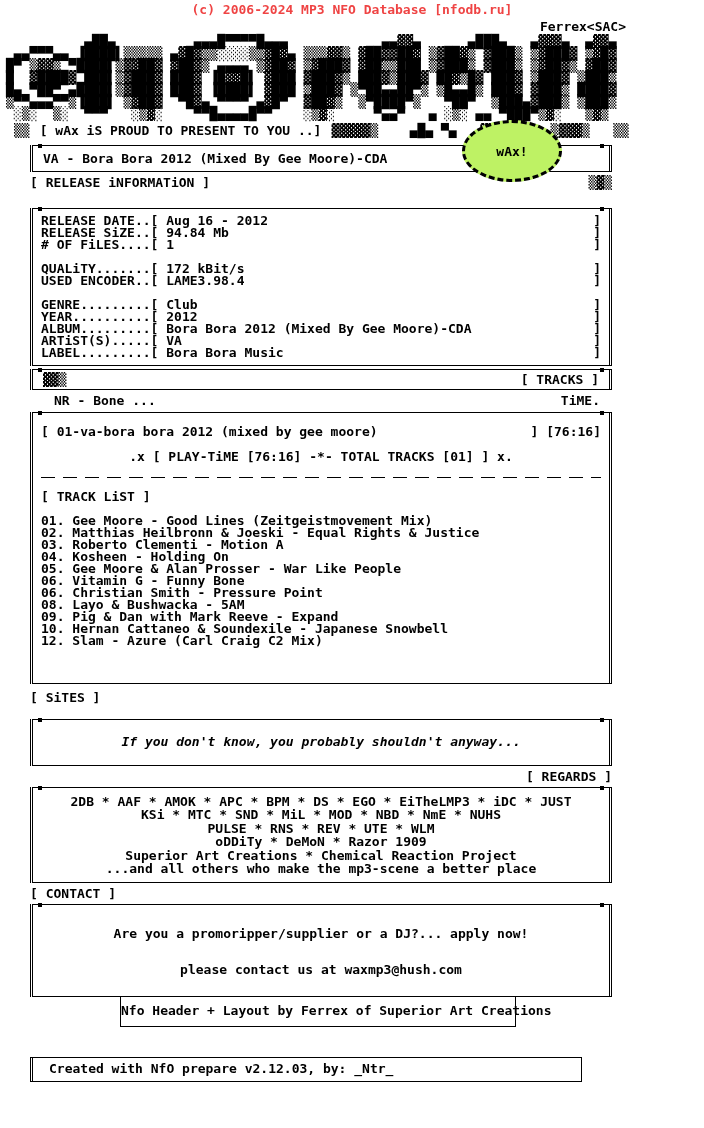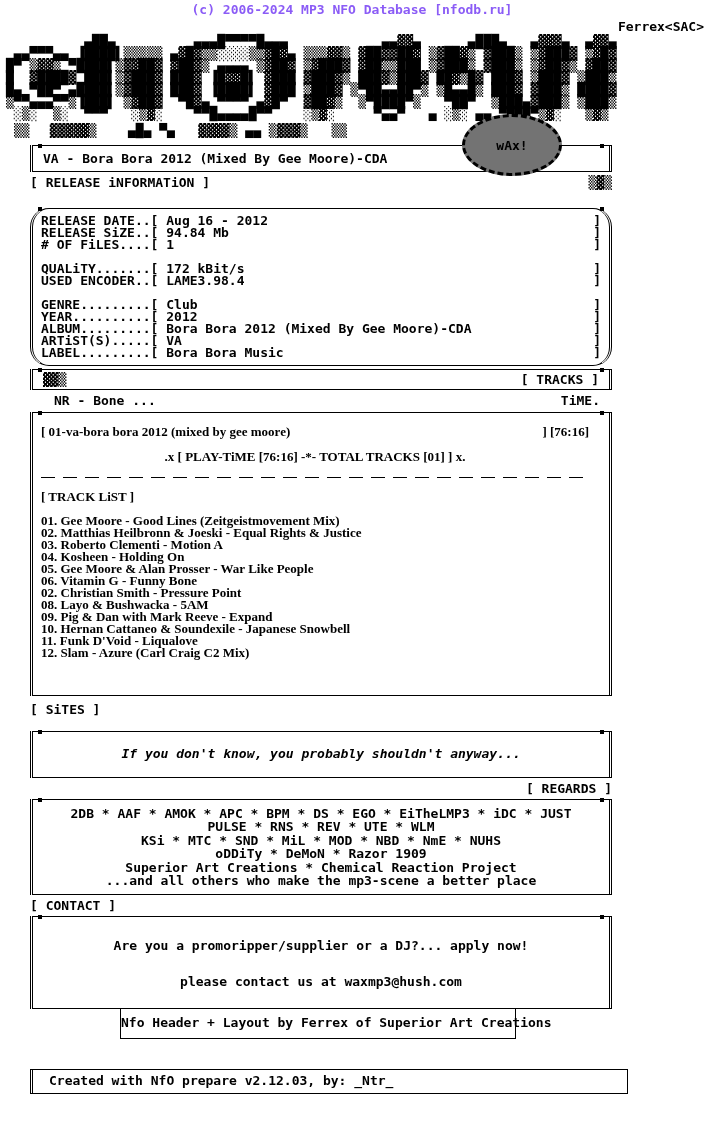--- a/index.html
+++ b/index.html
@@ -1,75 +1,75 @@
 <!DOCTYPE html>
 <html><head>
 <meta charset="utf-8">
 <style>
   html,body{margin:0;padding:0;}
   body{
     width:704px;height:1128px;overflow:hidden;background:#ffffff;
     font-family:"DejaVu Sans Mono",monospace;font-weight:700;color:#000;
     font-size:13px;position:relative;
   }
-  .copyright{color:#8b5cf6;text-align:center;padding-top:2px;white-space:pre;}
-  .author{text-align:right;margin-top:2px;white-space:pre;}
+  .copyright{color:#ef4444;text-align:center;padding-top:2px;white-space:pre;}
+  .author{text-align:right;padding-right:78px;margin-top:2px;white-space:pre;}
   pre{margin:0;}
   .logo{white-space:pre;font-size:13px;line-height:12px;margin:2px 0 0 6px;letter-spacing:0;}
   .presents{display:flex;margin:4px 0 0 14px;white-space:pre;line-height:14px;}
   .presents .gap{width:10px;}
   .col{margin-left:30px;width:582px;box-sizing:border-box;}
   .box{border:1px solid #000;border-left:3px double #000;border-right:3px double #000;position:relative;}
   .box.dots::before,.box.dots::after{content:"";position:absolute;width:4px;height:4px;background:#000;top:-2px;}
   .box.dots::before{left:5px;}
   .box.dots::after{right:5px;}
   .titlebox{margin-top:7px;padding:5px 10px;}
   .secheader{margin:3px 0 3px 30px;width:582px;display:flex;justify-content:space-between;line-height:15px;white-space:pre;}
-  .relbox{margin-top:18px;padding:6px 8px;border-radius:19px;}
+  .relbox{margin-top:18px;padding:6px 8px;}
   .relrow{display:flex;justify-content:space-between;line-height:12px;white-space:pre;min-height:12px;}
   .banner{margin-top:3px;padding:3px 10px;display:flex;justify-content:space-between;line-height:13px;white-space:pre;}
   .colhead{margin:3px 0 3px 30px;width:582px;display:flex;justify-content:space-between;padding:0 12px 0 24px;box-sizing:border-box;line-height:16px;white-space:pre;}
-  .bigbox{margin-top:2px;padding:12px 20px 36px 8px;font-family:Liberation Serif, serif;}
+  .bigbox{margin-top:2px;padding:12px 8px 36px 8px;}
   .filerow{display:flex;justify-content:space-between;white-space:pre;line-height:13px;}
   .playtime{text-align:center;margin-top:12px;line-height:13px;white-space:pre;}
   .dashes{height:1px;margin:14px 0 12px 0;background-image:repeating-linear-gradient(90deg,#000 0 14px,transparent 14px 22px);}
   .listheader{line-height:13px;margin-bottom:12px;white-space:pre;}
   .trackline{line-height:12px;white-space:pre;}
   .sitesbox{margin-top:14px;padding:15px 0 17px 0;font-style:italic;}
   .regardsbox{margin-top:2px;padding:7px 0;}
   .regline{text-align:center;line-height:13.4px;white-space:pre;}
   .contactbox{margin-top:2px;padding:22px 0 20px 0;}
   .contactline1{text-align:center;line-height:13px;white-space:pre;}
   .contactline2{text-align:center;line-height:13px;margin-top:23px;white-space:pre;}
   .creditbox{margin:0 0 0 120px;width:396px;border:1px solid #000;border-top:none;padding:7px 0 9px 0;box-sizing:border-box;}
   .creditline{text-align:center;line-height:13px;white-space:pre;}
-  .footerbox{margin:30px 0 0 30px;width:598px;border:1px solid #000;border-left:3px double #000;padding:4px 0 5px 16px;box-sizing:border-box;}
+  .footerbox{margin:30px 0 0 30px;width:552px;border:1px solid #000;border-left:3px double #000;padding:4px 0 5px 16px;box-sizing:border-box;}
   .footerline{line-height:14px;white-space:pre;}
   .bubble{
-    position:absolute;left:462px;top:114px;width:94px;height:56px;
-    border:3px dashed #000;border-radius:50%;background:#737373;z-index:5;
+    position:absolute;left:462px;top:120px;width:94px;height:56px;
+    border:3px dashed #000;border-radius:50%;background:#bef264;z-index:5;
     display:flex;align-items:center;justify-content:center;white-space:pre;
   }
 </style>
 </head>
 <body>
 
 <div class="copyright">(c) 2006-2024 MP3 NFO Database [nfodb.ru]</div>
 <div class="author">Ferrex&lt;SAC&gt;</div>
 
 <pre class="logo">          ▄██▄          ▄▄▄█▀▀▀▀█▄▄▄            ▄▄▓▓▄      ▄███▄   ▄▓▓▓▄  ▄▓▓▄ 
  ▄▄▀▀▀▄▄ ▐████▌▒▒▒▒▒ ▄▓█▓▒▒░░░░▒▒▓█▓▄ ▒▒▒▓▓▒ ▓██▓▓██▓ ▒▓██▓▒ ▓███▒ ▒▓███▓ ▒▓█▓
 █▀ ▒▓▓▒ ▀████▌▒▓▓██▓ ▓██▓▒ ▄▄▄▄ ▒▓██▓ ▒▓███▓ ▓██▒▒███ ▒▓███▒ ▓███▒ ▒▓██▓▒ ▓██▓
 █  ▓████▓ ███▌▒▓███▓ ███▓ ▐█▓▓█▌ ▓███ ▓███▓▒ ███▓▒███▓ ██▓▒█▓ ███▓ ▒███▓ ▒███▒
 █▄ ▀██▀ ▄████▌▒▓███▓ ███▓ ▐████▌ ▓███ ▒███▓ ▒▀██▄▄██▀▒ ▒█▄▄█▒ ███▓ ▓███▒ ████▓
 ▒▀▀▄▄▄▀▀▒▐███▌ ▒▓██▓  ▀█▓▄ ▀▀▀▀ ▄▓█▀  ▓██▓▒  ▒▀████▀▒   ▀██▀  ▒███▄▓███▒ ▒███▒
  ░▒░  ▒░  ▀▀▀   ░▒▓░    ▀▀█▄▄▄▄█▀▀    ░▒▓░     ▀▄▄▀   ▄ ░▒░ ▄▄ ▀███▀▒▓░   ▒▓▒ </pre>
 
 <div class="presents">
-  <span>▒▒</span><span class="gap"></span><span class="gap"></span><span>▓▓▓▓▓▒    ▄█▄ ▀▄   ▓▓▓▓▒ ▄▄ ▒▓▓▓▒   ▒▒</span>
+  <span>▒▒</span><span class="gap"></span><span>[ wAx iS PROUD TO PRESENT TO YOU ..]</span><span class="gap"></span><span>▓▓▓▓▓▒    ▄█▄ ▀▄   ▓▓▓▓▒ ▄▄ ▒▓▓▓▒   ▒▒</span>
 </div>
 
 <div class="bubble">wAx!</div>
 
 <div class="col box dots titlebox">
   <div>VA - Bora Bora 2012 (Mixed By Gee Moore)-CDA</div>
 </div>
 
 <div class="secheader">
   <span>[ RELEASE iNFORMATiON ]</span>
@@ -108,46 +108,45 @@
   </div>
   <div class="playtime">.x [ PLAY-TiME [76:16] -*- TOTAL TRACKS [01] ] x.</div>
   <div class="dashes"></div>
   <div class="listheader">[ TRACK LiST ]</div>
   <div class="trackline">01. Gee Moore - Good Lines (Zeitgeistmovement Mix)</div>
   <div class="trackline">02. Matthias Heilbronn &amp; Joeski - Equal Rights &amp; Justice</div>
   <div class="trackline">03. Roberto Clementi - Motion A</div>
   <div class="trackline">04. Kosheen - Holding On</div>
   <div class="trackline">05. Gee Moore &amp; Alan Prosser - War Like People</div>
   <div class="trackline">06. Vitamin G - Funny Bone</div>
-  <div class="trackline">02. Christian Smith - Pressure Point</div>
+  <div class="trackline">06. Christian Smith - Pressure Point</div>
   <div class="trackline">08. Layo &amp; Bushwacka - 5AM</div>
   <div class="trackline">09. Pig &amp; Dan with Mark Reeve - Expand</div>
   <div class="trackline">10. Hernan Cattaneo &amp; Soundexile - Japanese Snowbell</div>
-  <div class="trackline">11. Funk D'Void - Liqualove</div>
   <div class="trackline">12. Slam - Azure (Carl Craig C2 Mix)</div>
 </div>
 
 <div class="secheader" style="margin-top:6px;">
   <span>[ SiTES ]</span>
   <span></span>
 </div>
 
 <div class="col box dots sitesbox">
   <div class="contactline1">If you don't know, you probably shouldn't anyway...</div>
 </div>
 
 <div class="secheader">
   <span></span>
   <span>[ REGARDS ]</span>
 </div>
 
 <div class="col box dots regardsbox">
   <div class="regline">2DB * AAF * AMOK * APC * BPM * DS * EGO * EiTheLMP3 * iDC * JUST</div>
+  <div class="regline">KSi * MTC * SND * MiL * MOD * NBD * NmE * NUHS</div>
   <div class="regline">PULSE * RNS * REV * UTE * WLM</div>
-  <div class="regline">KSi * MTC * SND * MiL * MOD * NBD * NmE * NUHS</div>
   <div class="regline">oDDiTy * DeMoN * Razor 1909</div>
   <div class="regline">Superior Art Creations * Chemical Reaction Project</div>
   <div class="regline">...and all others who make the mp3-scene a better place</div>
 </div>
 
 <div class="secheader">
   <span>[ CONTACT ]</span>
   <span></span>
 </div>
 

